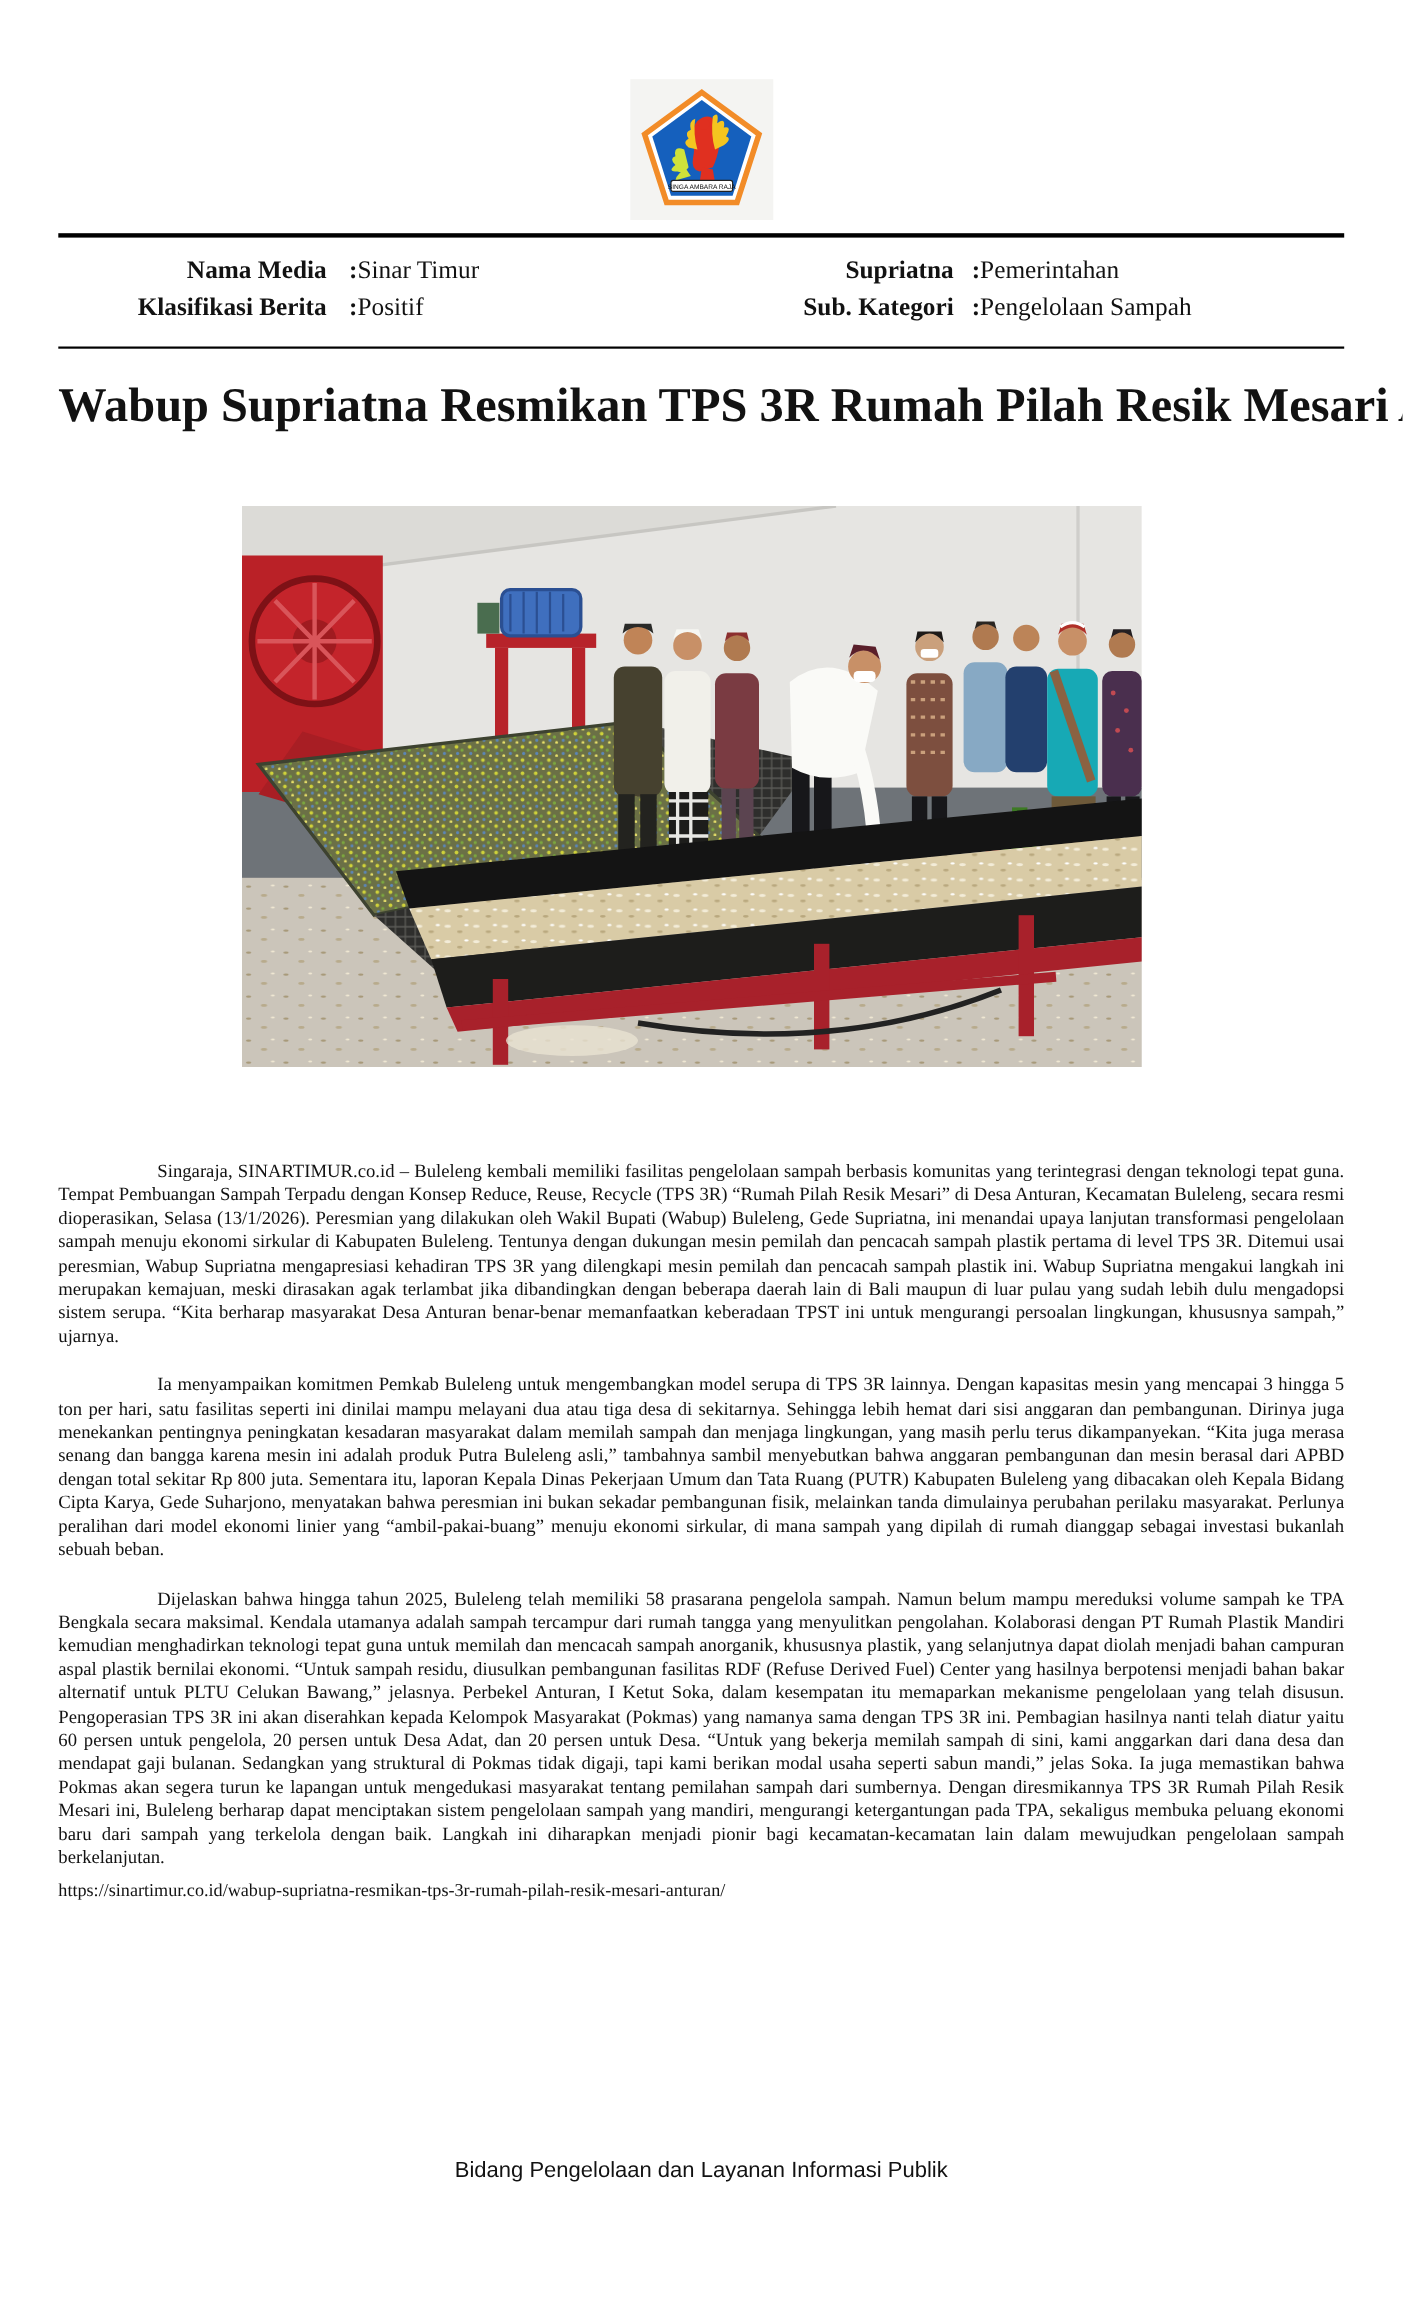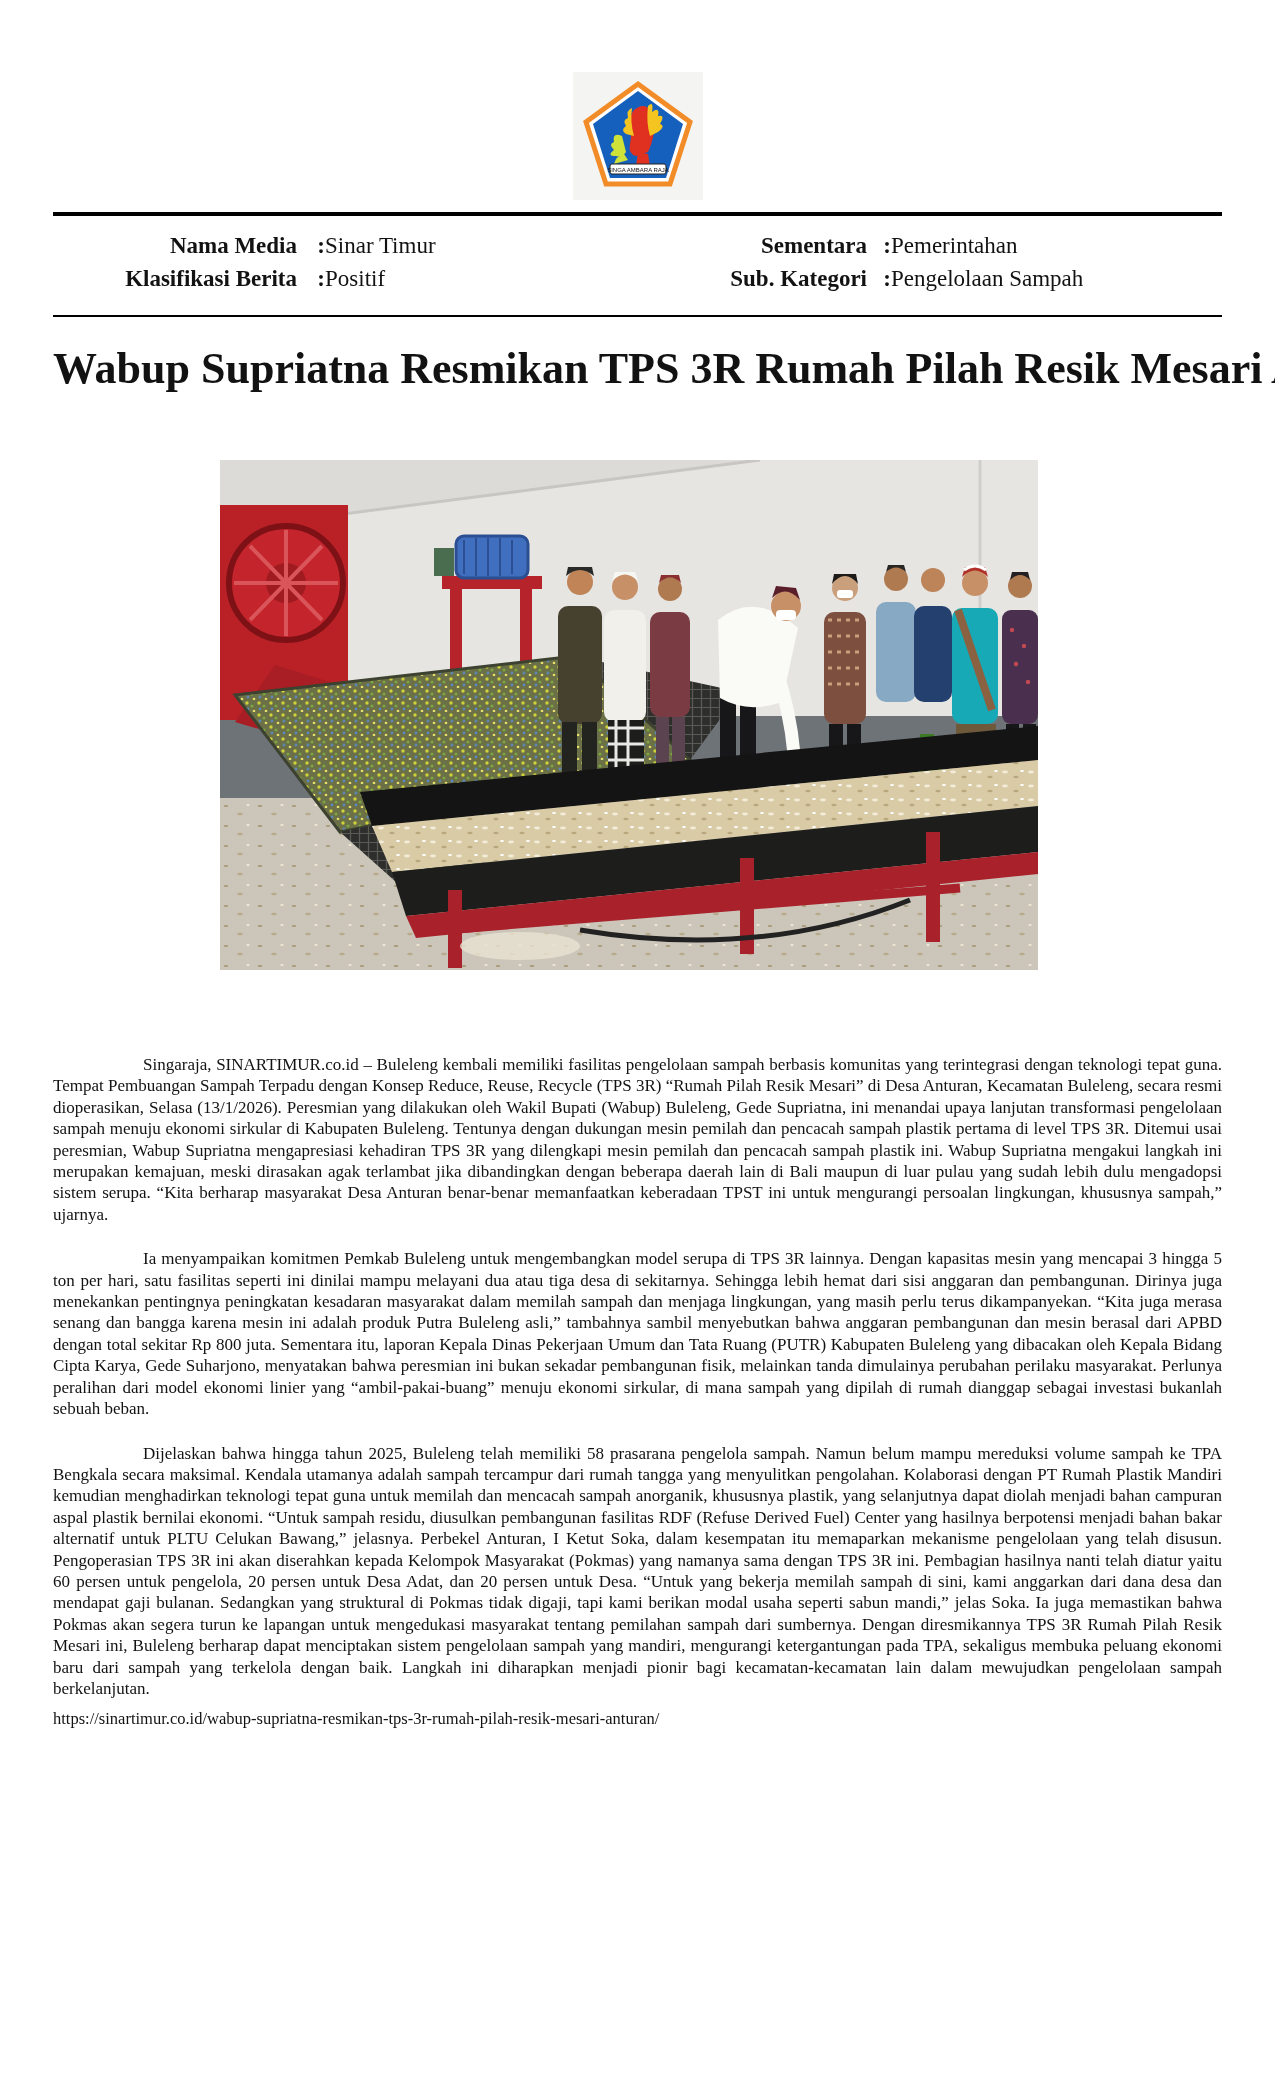--- a/index.html
+++ b/index.html
@@ -79,21 +79,21 @@
         <span class="meta-value">Sinar Timur</span>
       </div>
       <div class="meta-row">
         <span class="meta-label">Klasifikasi Berita</span>
         <span class="meta-colon">:</span>
         <span class="meta-value">Positif</span>
       </div>
     </div>
     <div class="meta-col-right">
       <div class="meta-row">
-        <span class="meta-label">Sementara</span>
+        <span class="meta-label">Supriatna</span>
         <span class="meta-colon">:</span>
         <span class="meta-value">Pemerintahan</span>
       </div>
       <div class="meta-row">
         <span class="meta-label">Sub. Kategori</span>
         <span class="meta-colon">:</span>
         <span class="meta-value">Pengelolaan Sampah</span>
       </div>
     </div>
   </div>
@@ -263,13 +263,14 @@
     <p>Singaraja, SINARTIMUR.co.id – Buleleng kembali memiliki fasilitas pengelolaan sampah berbasis komunitas yang terintegrasi dengan teknologi tepat guna. Tempat Pembuangan Sampah Terpadu dengan Konsep Reduce, Reuse, Recycle (TPS 3R) “Rumah Pilah Resik Mesari” di Desa Anturan, Kecamatan Buleleng, secara resmi dioperasikan, Selasa (13/1/2026). Peresmian yang dilakukan oleh Wakil Bupati (Wabup) Buleleng, Gede Supriatna, ini menandai upaya lanjutan transformasi pengelolaan sampah menuju ekonomi sirkular di Kabupaten Buleleng. Tentunya dengan dukungan mesin pemilah dan pencacah sampah plastik pertama di level TPS 3R. Ditemui usai peresmian, Wabup Supriatna mengapresiasi kehadiran TPS 3R yang dilengkapi mesin pemilah dan pencacah sampah plastik ini. Wabup Supriatna mengakui langkah ini merupakan kemajuan, meski dirasakan agak terlambat jika dibandingkan dengan beberapa daerah lain di Bali maupun di luar pulau yang sudah lebih dulu mengadopsi sistem serupa. “Kita berharap masyarakat Desa Anturan benar-benar memanfaatkan keberadaan TPST ini untuk mengurangi persoalan lingkungan, khususnya sampah,” ujarnya.</p>
     <p>Ia menyampaikan komitmen Pemkab Buleleng untuk mengembangkan model serupa di TPS 3R lainnya. Dengan kapasitas mesin yang mencapai 3 hingga 5 ton per hari, satu fasilitas seperti ini dinilai mampu melayani dua atau tiga desa di sekitarnya. Sehingga lebih hemat dari sisi anggaran dan pembangunan. Dirinya juga menekankan pentingnya peningkatan kesadaran masyarakat dalam memilah sampah dan menjaga lingkungan, yang masih perlu terus dikampanyekan. “Kita juga merasa senang dan bangga karena mesin ini adalah produk Putra Buleleng asli,” tambahnya sambil menyebutkan bahwa anggaran pembangunan dan mesin berasal dari APBD dengan total sekitar Rp 800 juta. Sementara itu, laporan Kepala Dinas Pekerjaan Umum dan Tata Ruang (PUTR) Kabupaten Buleleng yang dibacakan oleh Kepala Bidang Cipta Karya, Gede Suharjono, menyatakan bahwa peresmian ini bukan sekadar pembangunan fisik, melainkan tanda dimulainya perubahan perilaku masyarakat. Perlunya peralihan dari model ekonomi linier yang “ambil-pakai-buang” menuju ekonomi sirkular, di mana sampah yang dipilah di rumah dianggap sebagai investasi bukanlah sebuah beban.</p>
     <p>Dijelaskan bahwa hingga tahun 2025, Buleleng telah memiliki 58 prasarana pengelola sampah. Namun belum mampu mereduksi volume sampah ke TPA Bengkala secara maksimal. Kendala utamanya adalah sampah tercampur dari rumah tangga yang menyulitkan pengolahan. Kolaborasi dengan PT Rumah Plastik Mandiri kemudian menghadirkan teknologi tepat guna untuk memilah dan mencacah sampah anorganik, khususnya plastik, yang selanjutnya dapat diolah menjadi bahan campuran aspal plastik bernilai ekonomi. “Untuk sampah residu, diusulkan pembangunan fasilitas RDF (Refuse Derived Fuel) Center yang hasilnya berpotensi menjadi bahan bakar alternatif untuk PLTU Celukan Bawang,” jelasnya.  Perbekel Anturan, I Ketut Soka, dalam kesempatan itu memaparkan mekanisme pengelolaan yang telah disusun. Pengoperasian TPS 3R ini akan diserahkan kepada Kelompok Masyarakat (Pokmas) yang namanya sama dengan TPS 3R ini. Pembagian hasilnya nanti telah diatur yaitu 60 persen untuk pengelola, 20 persen untuk Desa Adat, dan 20 persen untuk Desa. “Untuk yang bekerja memilah sampah di sini, kami anggarkan dari dana desa dan mendapat gaji bulanan. Sedangkan yang struktural di Pokmas tidak digaji, tapi kami berikan modal usaha seperti sabun mandi,” jelas Soka. Ia juga memastikan bahwa Pokmas akan segera turun ke lapangan untuk mengedukasi masyarakat tentang pemilahan sampah dari sumbernya. Dengan diresmikannya TPS 3R Rumah Pilah Resik Mesari ini, Buleleng berharap dapat menciptakan sistem pengelolaan sampah yang mandiri, mengurangi ketergantungan pada TPA, sekaligus membuka peluang ekonomi baru dari sampah yang terkelola dengan baik. Langkah ini diharapkan menjadi pionir bagi kecamatan-kecamatan lain dalam mewujudkan pengelolaan sampah berkelanjutan.</p>
   </div>
 
   <div class="article-url">https://sinartimur.co.id/wabup-supriatna-resmikan-tps-3r-rumah-pilah-resik-mesari-anturan/</div>
 
 </div>
 
 <div class="footer">
+  <p class="footer-line1">Bidang Pengelolaan dan Layanan Informasi Publik</p>
 </div>
 
 </body></html>

